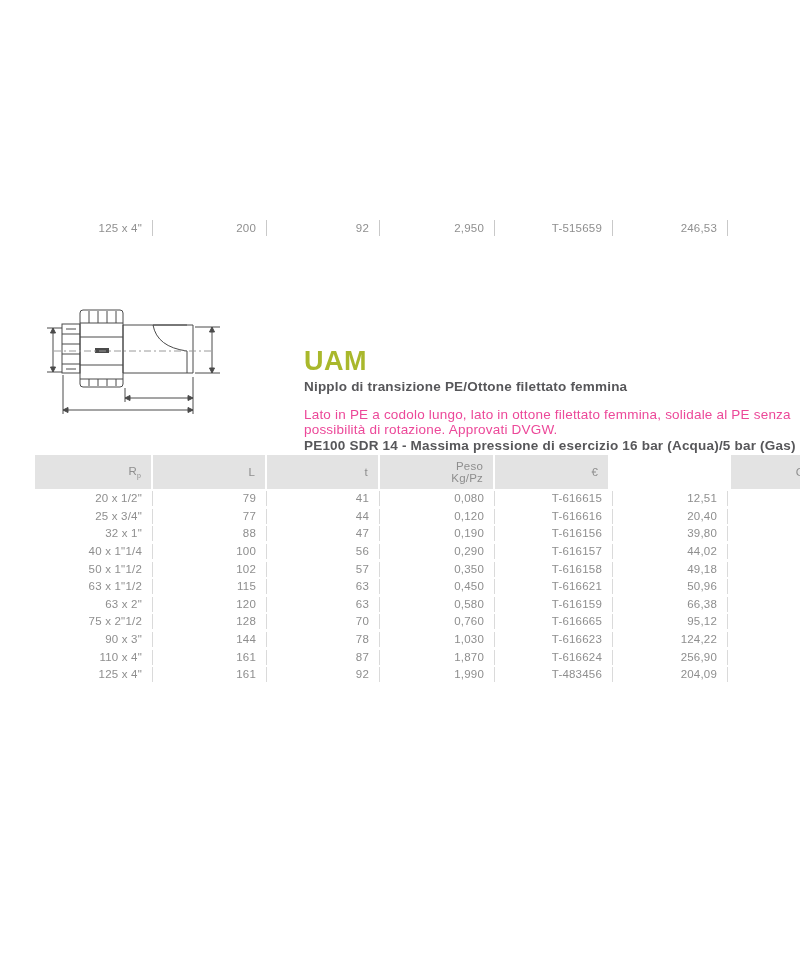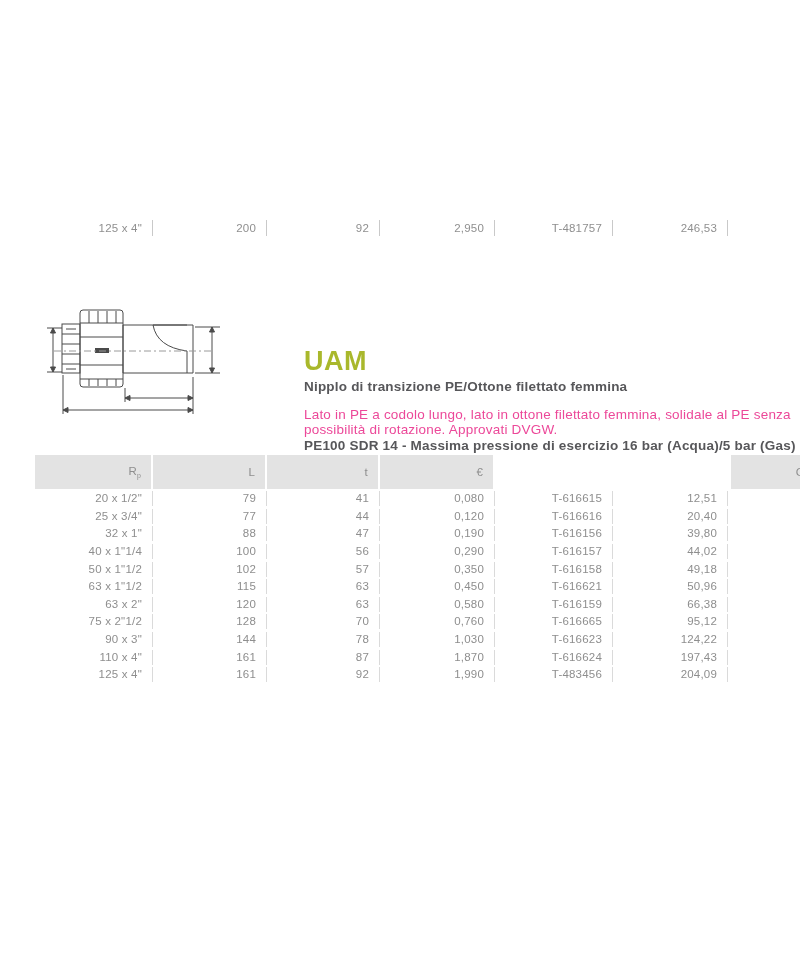--- a/index.html
+++ b/index.html
@@ -69,21 +69,21 @@
 </head>
 <body>
 
 <div id="canvas">
 
   <div id="prev-row">
       <div class="pcell w0">125 x 4"</div>
       <div class="pcell w1">200</div>
       <div class="pcell w2">92</div>
       <div class="pcell w3">2,950</div>
-      <div class="pcell w4">T-481757</div>
+      <div class="pcell w4">T-515659</div>
       <div class="pcell w5">246,53</div>
     </div>
 
   <svg id="drawing" width="225" height="135" viewBox="0 0 225 135">
     <g fill="none" stroke="#4a4a4a" stroke-width="1">
 
       <rect x="22" y="32" width="18" height="49"></rect>
       <line x1="22" y1="42" x2="40" y2="42"></line>
       <line x1="22" y1="52" x2="40" y2="52"></line>
       <line x1="22" y1="62" x2="40" y2="62"></line>
@@ -154,20 +154,24 @@
     <div id="thead">
       <div class="hcell w0">
           <div class="hline">R<sub>p</sub></div>
         </div>
         <div class="hcell w1">
           <div class="hline">L</div>
         </div>
         <div class="hcell w2">
           <div class="hline">t</div>
         </div>
+        <div class="hcell w3">
+          <div class="hline">Peso</div>
+          <div class="hline">Kg/Pz</div>
+        </div>
         <div class="hcell w5">
           <div class="hline">€</div>
         </div>
         <div id="thead-extra">
         <span>C</span>
       </div>
     </div>
     <div id="tbody">
         <div class="trow">
           <div class="tcell w0">20 x 1/2"</div>
@@ -240,21 +244,21 @@
           <div class="tcell w3">1,030</div>
           <div class="tcell w4">T-616623</div>
           <div class="tcell w5">124,22</div>
         </div>
         <div class="trow">
           <div class="tcell w0">110 x 4"</div>
           <div class="tcell w1">161</div>
           <div class="tcell w2">87</div>
           <div class="tcell w3">1,870</div>
           <div class="tcell w4">T-616624</div>
-          <div class="tcell w5">197,43</div>
+          <div class="tcell w5">256,90</div>
         </div>
         <div class="trow">
           <div class="tcell w0">125 x 4"</div>
           <div class="tcell w1">161</div>
           <div class="tcell w2">92</div>
           <div class="tcell w3">1,990</div>
           <div class="tcell w4">T-483456</div>
           <div class="tcell w5">204,09</div>
         </div>
       </div>

